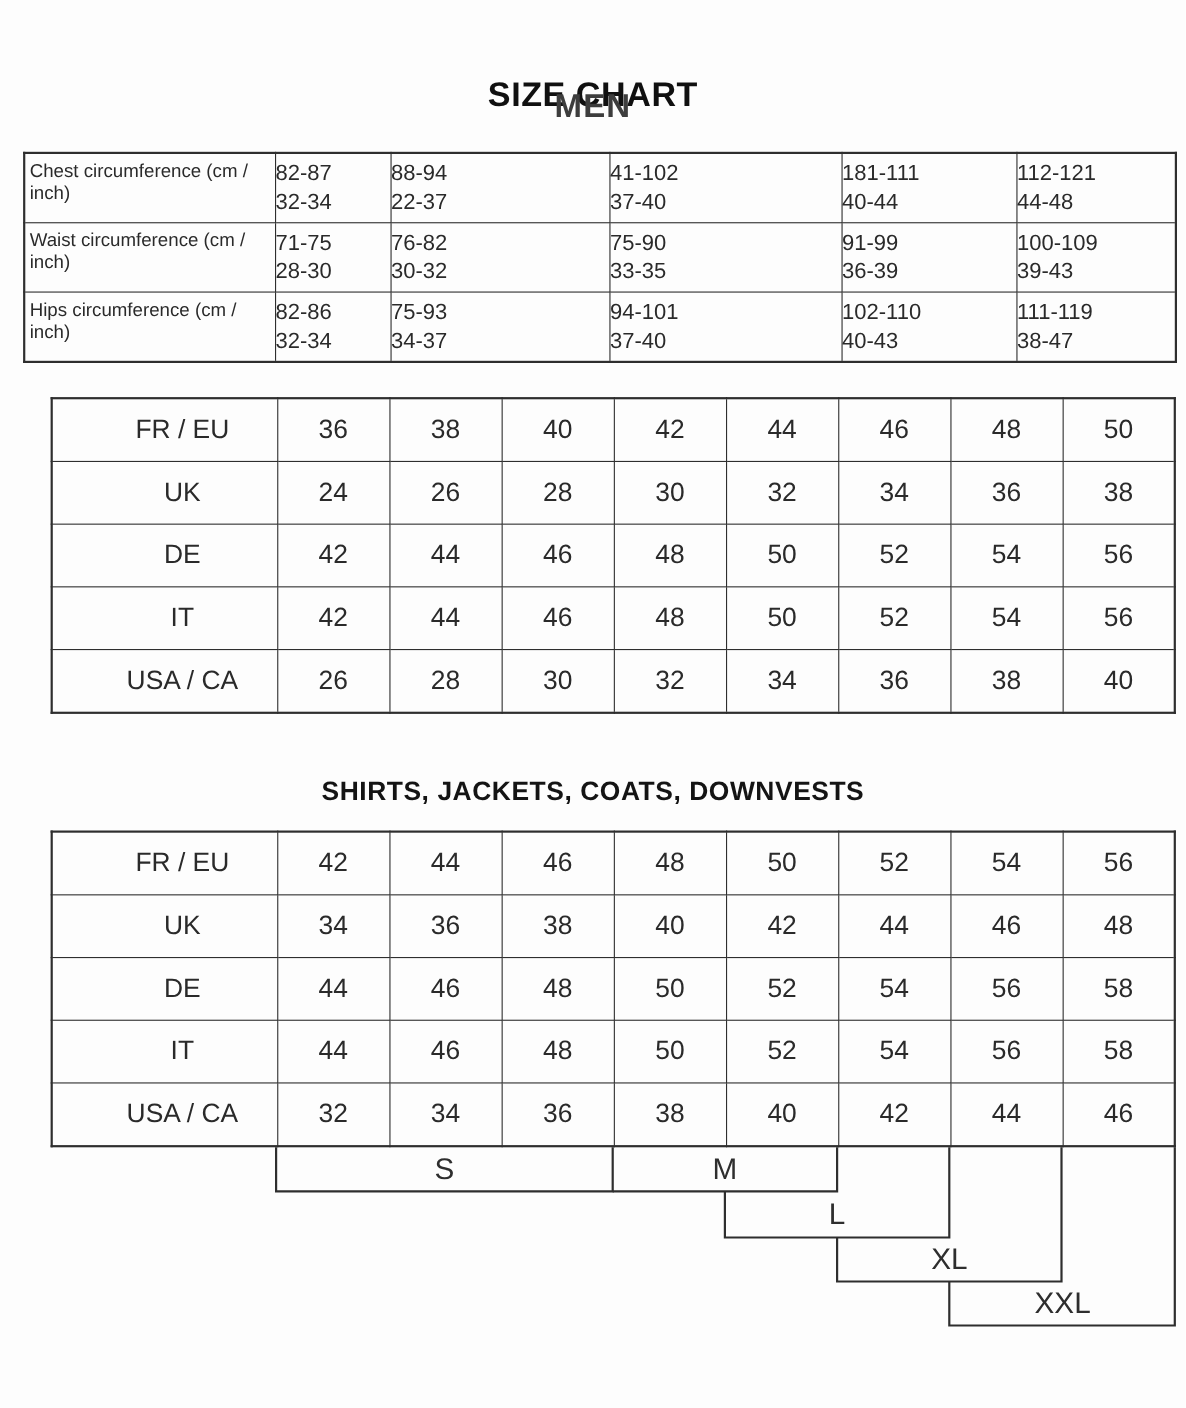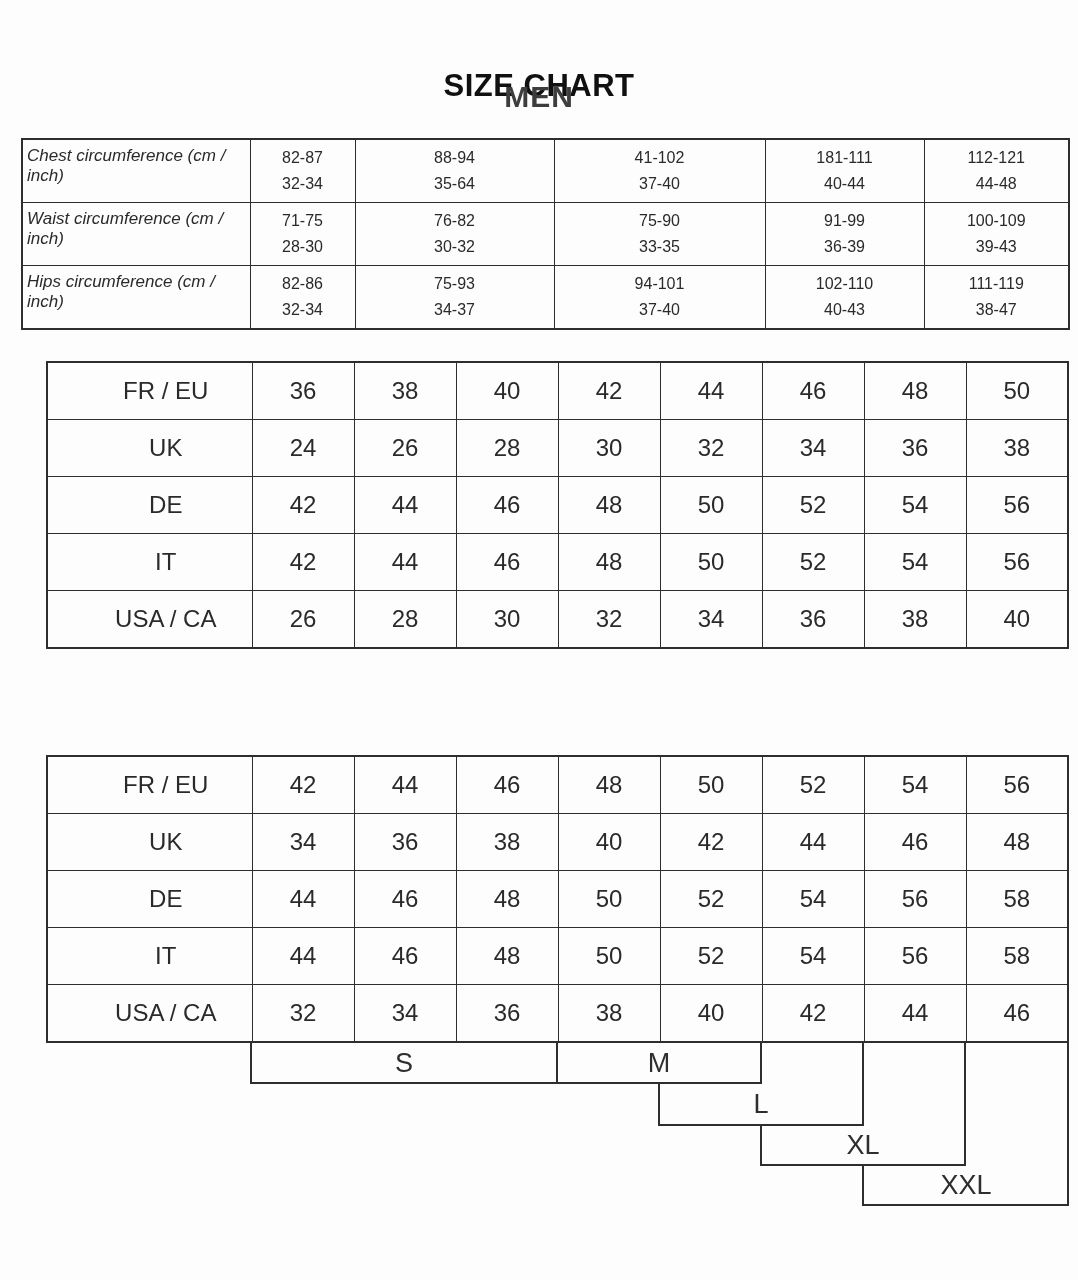--- a/index.html
+++ b/index.html
@@ -25,24 +25,24 @@
   }
   .heading-breeches { top:327px; }
   .heading-shirts   { top:706px; }
 
   table { position:absolute; border-collapse:collapse; table-layout:fixed; }
   table, td { border:1.5px solid #2e2e2e; }
   table { border-width:2px; }
   td { padding:0; }
 
   .t-measure { left:21px; top:138px; }
-  .t-measure td { height:56px; text-align:center; vertical-align:middle;
-                  font-size:16px; line-height:26px; color:#2a2a2a; }
+  .t-measure td { height:56px; vertical-align:middle;
+                  font-size:20px; line-height:26px; color:#2a2a2a; }
   .t-measure td.label-cell { text-align:left; vertical-align:top;
-                  padding:6px 2px 0 4px; font-size:17px; line-height:20px;font-style:italic; }
+                  padding:6px 2px 0 4px; font-size:17px; line-height:20px; }
 
   .t-sizes { left:46px; }
   .t-breeches { top:361px; }
   .t-shirts   { top:755px; }
   .t-sizes td { height:56px; text-align:center; vertical-align:middle;
                 font-size:24px; color:#2a2a2a; }
   .t-sizes td.label-cell { font-size:24px;padding-left:32px; }
 
   .bands-overlay {
     position:absolute; left:0; top:0; width:1078px; height:1280px;
@@ -73,21 +73,21 @@
     </colgroup>
     <tbody>
         <tr>
           <td class="label-cell">Chest circumference (cm / inch)</td>
           <td>
             <div>82-87</div>
             <div>32-34</div>
           </td>
           <td>
             <div>88-94</div>
-            <div>35-64</div>
+            <div>22-37</div>
           </td>
           <td>
             <div>41-102</div>
             <div>37-40</div>
           </td>
           <td>
             <div>181-111</div>
             <div>40-44</div>
           </td>
           <td>
@@ -209,20 +209,21 @@
           <td>30</td>
           <td>32</td>
           <td>34</td>
           <td>36</td>
           <td>38</td>
           <td>40</td>
         </tr>
       </tbody>
   </table>
 
+  <div class="section-heading heading-shirts">SHIRTS, JACKETS, COATS, DOWNVESTS</div>
 
   <table class="t-sizes t-shirts">
     <colgroup>
       <col style="width:205px">
         <col style="width:102px">
         <col style="width:102px">
       <col style="width:102px">
         <col style="width:102px">
         <col style="width:102px">
       <col style="width:102px">

